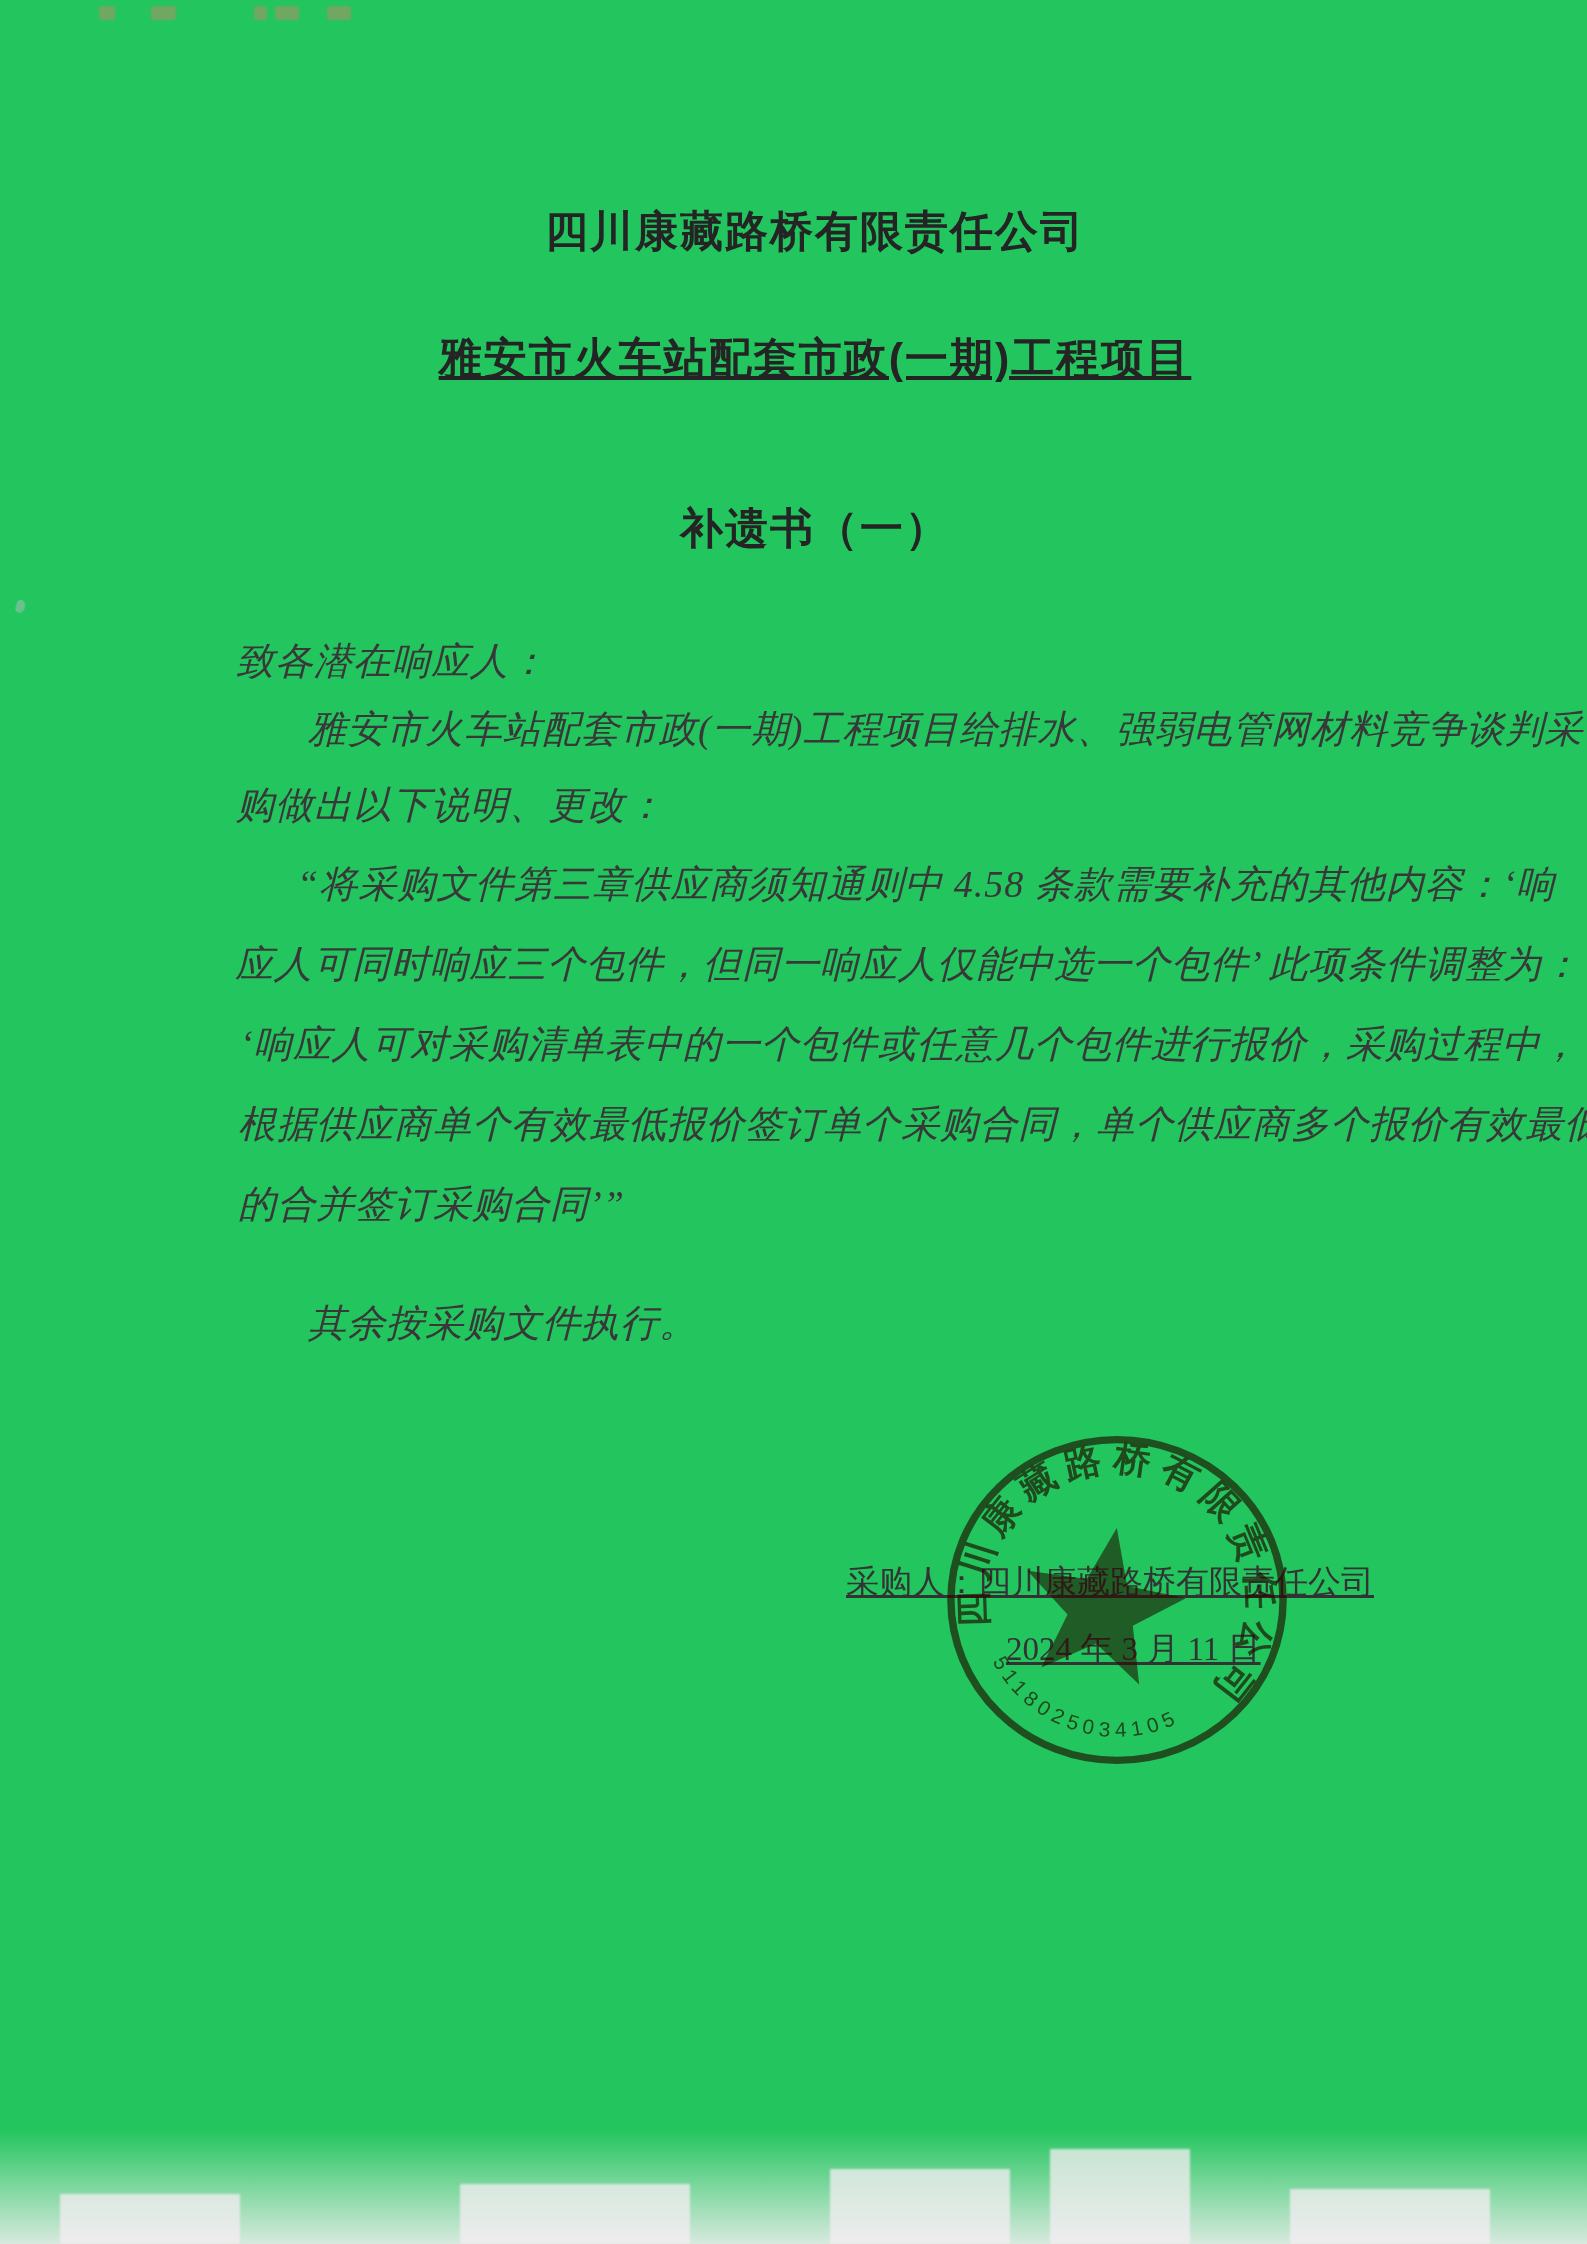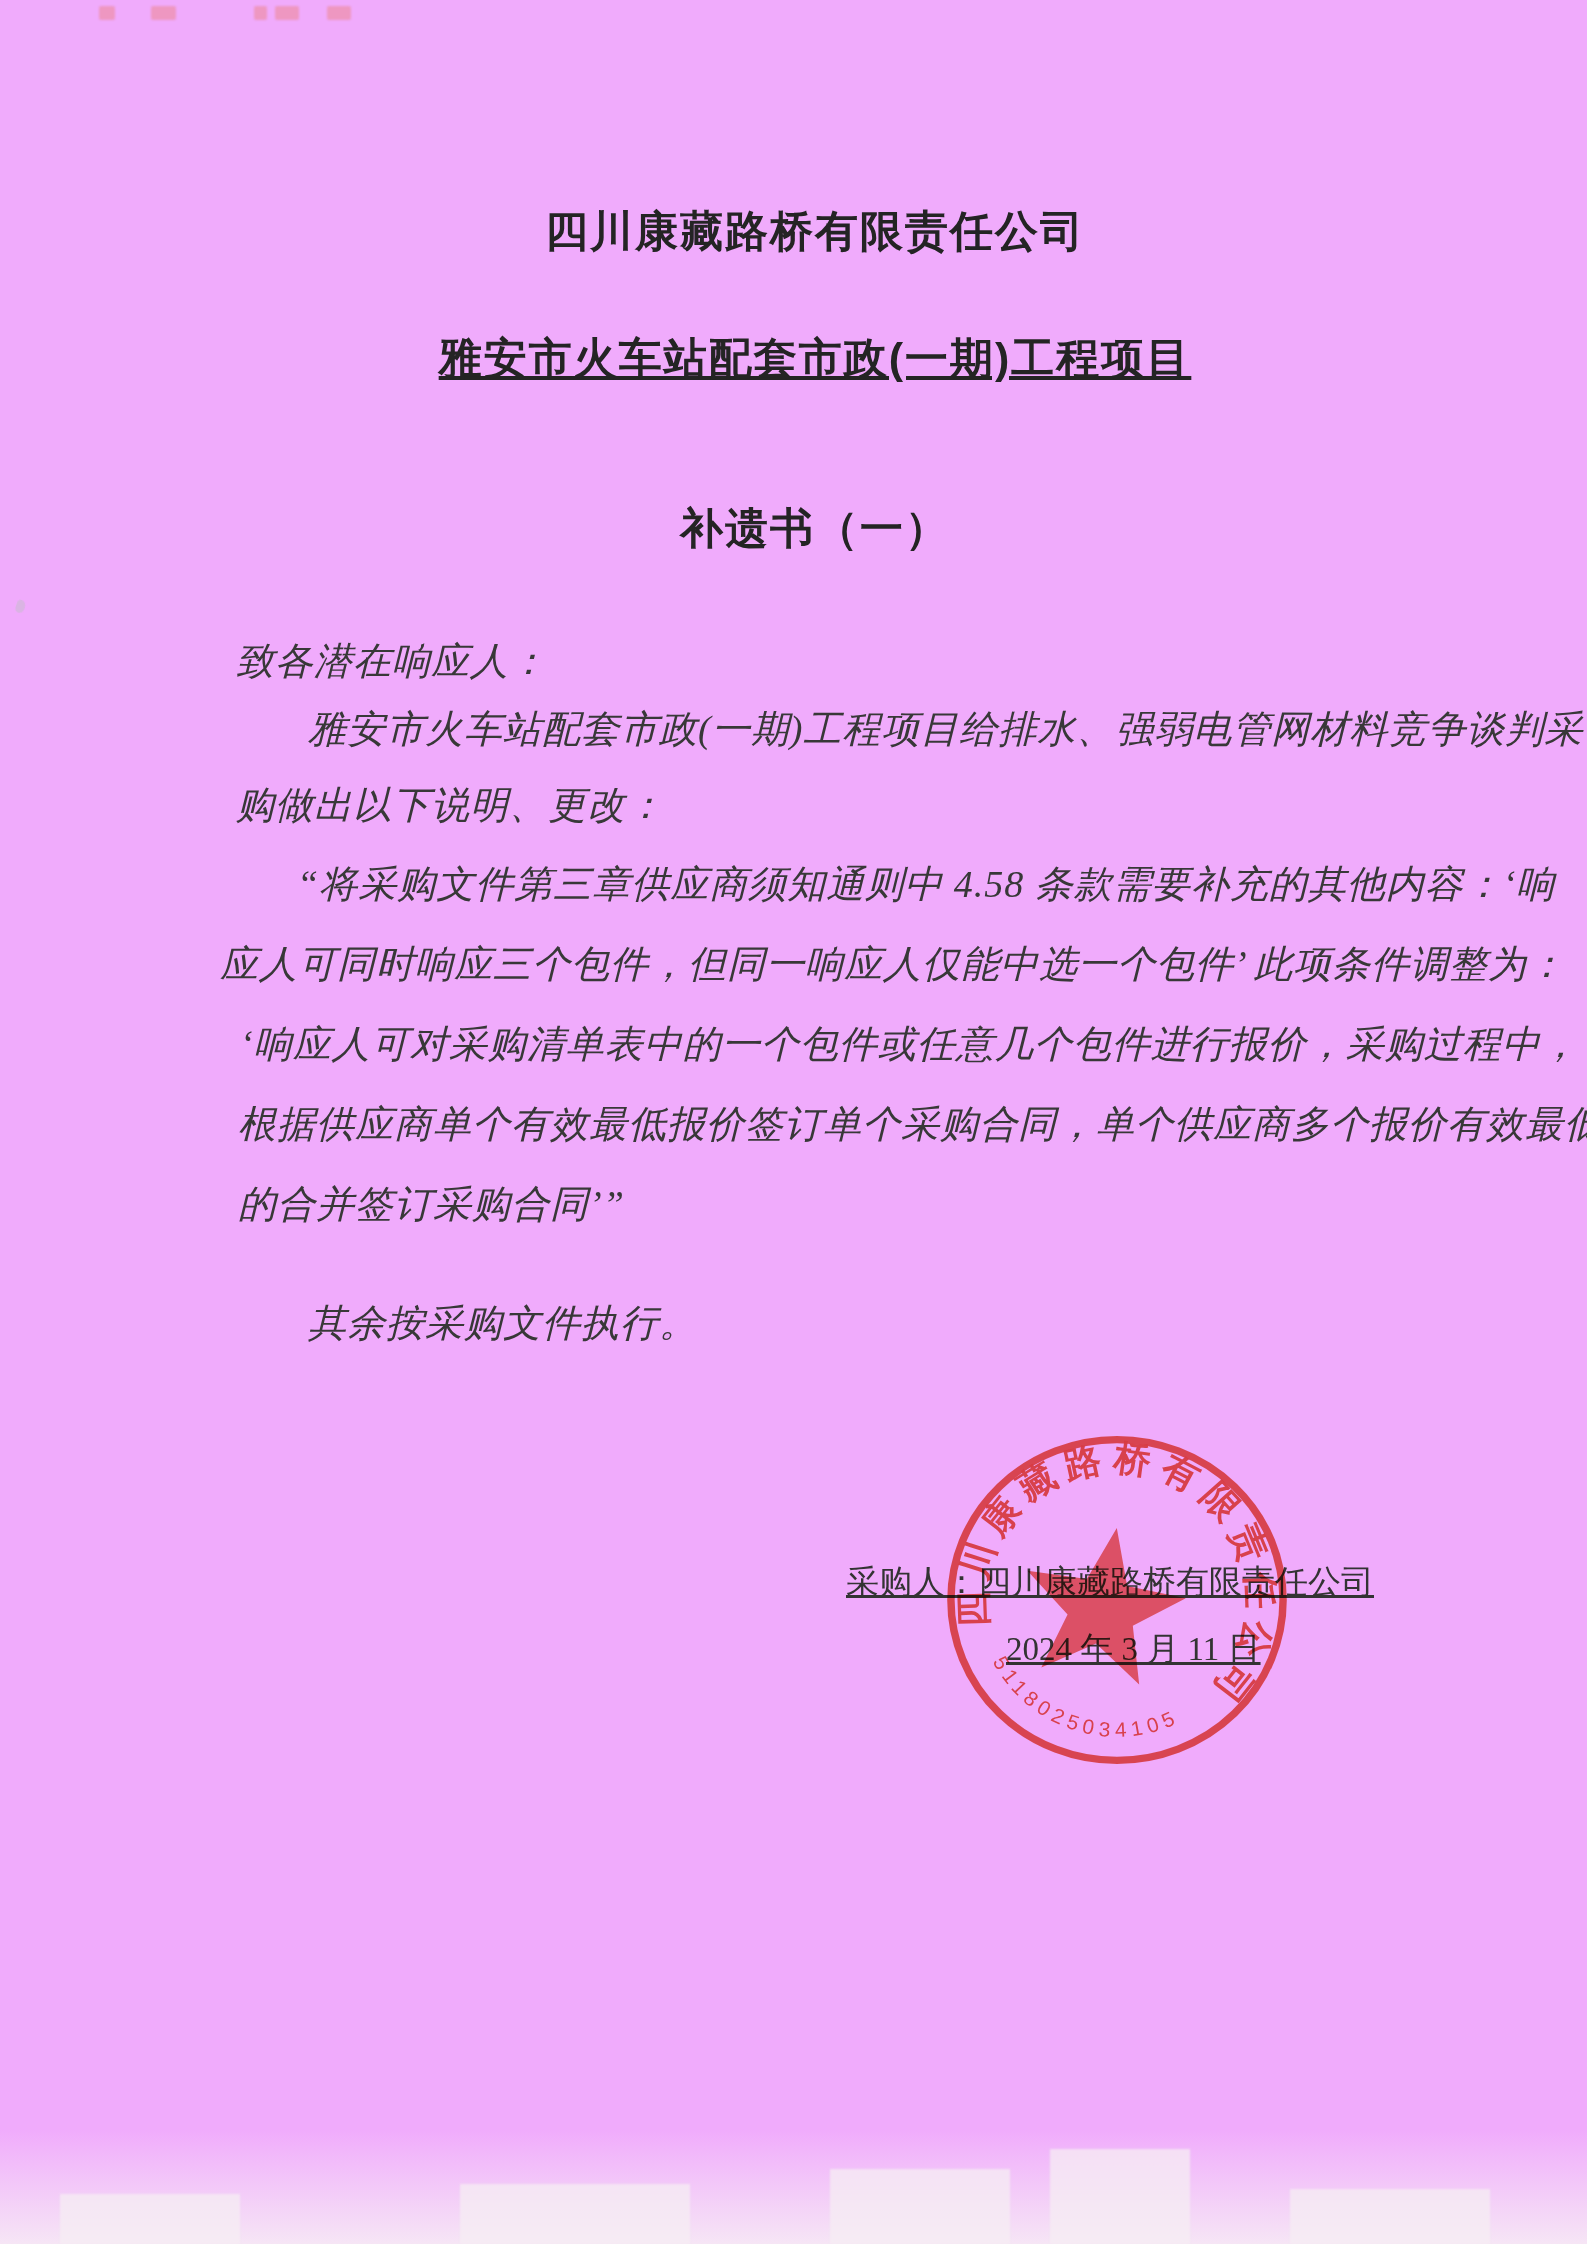--- a/index.html
+++ b/index.html
@@ -1,19 +1,19 @@
 <!DOCTYPE html>
 <html><head>
 <meta charset="utf-8">
 <style>
   html,body{margin:0;padding:0;background:#e9e9e9;}
   .page{
     position:relative;
     width:1587px;height:2244px;
-    background:#f0abfc;
+    background:#22c55e;
     overflow:hidden;
     font-family:"Liberation Serif", serif;
     color:#383838;
   }
   .title{
     position:absolute;
     left:815px;
     transform:translateX(-50%);
     white-space:nowrap;
     font-family:"Liberation Sans", sans-serif;
@@ -99,21 +99,21 @@
   <div class="edge-artifact"></div>
 
   <div class="title" style="top:207px;">四川康藏路桥有限责任公司</div>
   <div class="title" style="top:334px;text-decoration:underline;">雅安市火车站配套市政(一期)工程项目</div>
   <div class="title" style="top:504px;">补遗书（一）</div>
 
   <div class="line" style="left:236px;top:641px;">致各潜在响应人：</div>
   <div class="line" style="left:308px;top:709px;">雅安市火车站配套市政(一期)工程项目给排水、强弱电管网材料竞争谈判采</div>
   <div class="line" style="left:236px;top:785px;">购做出以下说明、更改：</div>
   <div class="line" style="left:297px;top:864px;">“将采购文件第三章供应商须知通则中 4.58 条款需要补充的其他内容：‘响</div>
-  <div class="line" style="left:220px;top:944px;">应人可同时响应三个包件，但同一响应人仅能中选一个包件’ 此项条件调整为：</div>
+  <div class="line" style="left:235px;top:944px;">应人可同时响应三个包件，但同一响应人仅能中选一个包件’ 此项条件调整为：</div>
   <div class="line" style="left:240px;top:1024px;">‘响应人可对采购清单表中的一个包件或任意几个包件进行报价，采购过程中，</div>
   <div class="line" style="left:238px;top:1104px;">根据供应商单个有效最低报价签订单个采购合同，单个供应商多个报价有效最低</div>
   <div class="line" style="left:238px;top:1184px;">的合并签订采购合同’”</div>
   <div class="line" style="left:308px;top:1303px;text-align:center;">其余按采购文件执行。</div>
 
   <div class="footer-line" style="left:846px;top:1562px;">采购人：四川康藏路桥有限责任公司</div>
   <div class="footer-line" style="left:1006px;top:1629px;">2024 年 3 月 11 日</div>
 
   <svg class="stamp" viewBox="0 0 360 360" preserveAspectRatio="none">
     <defs>

